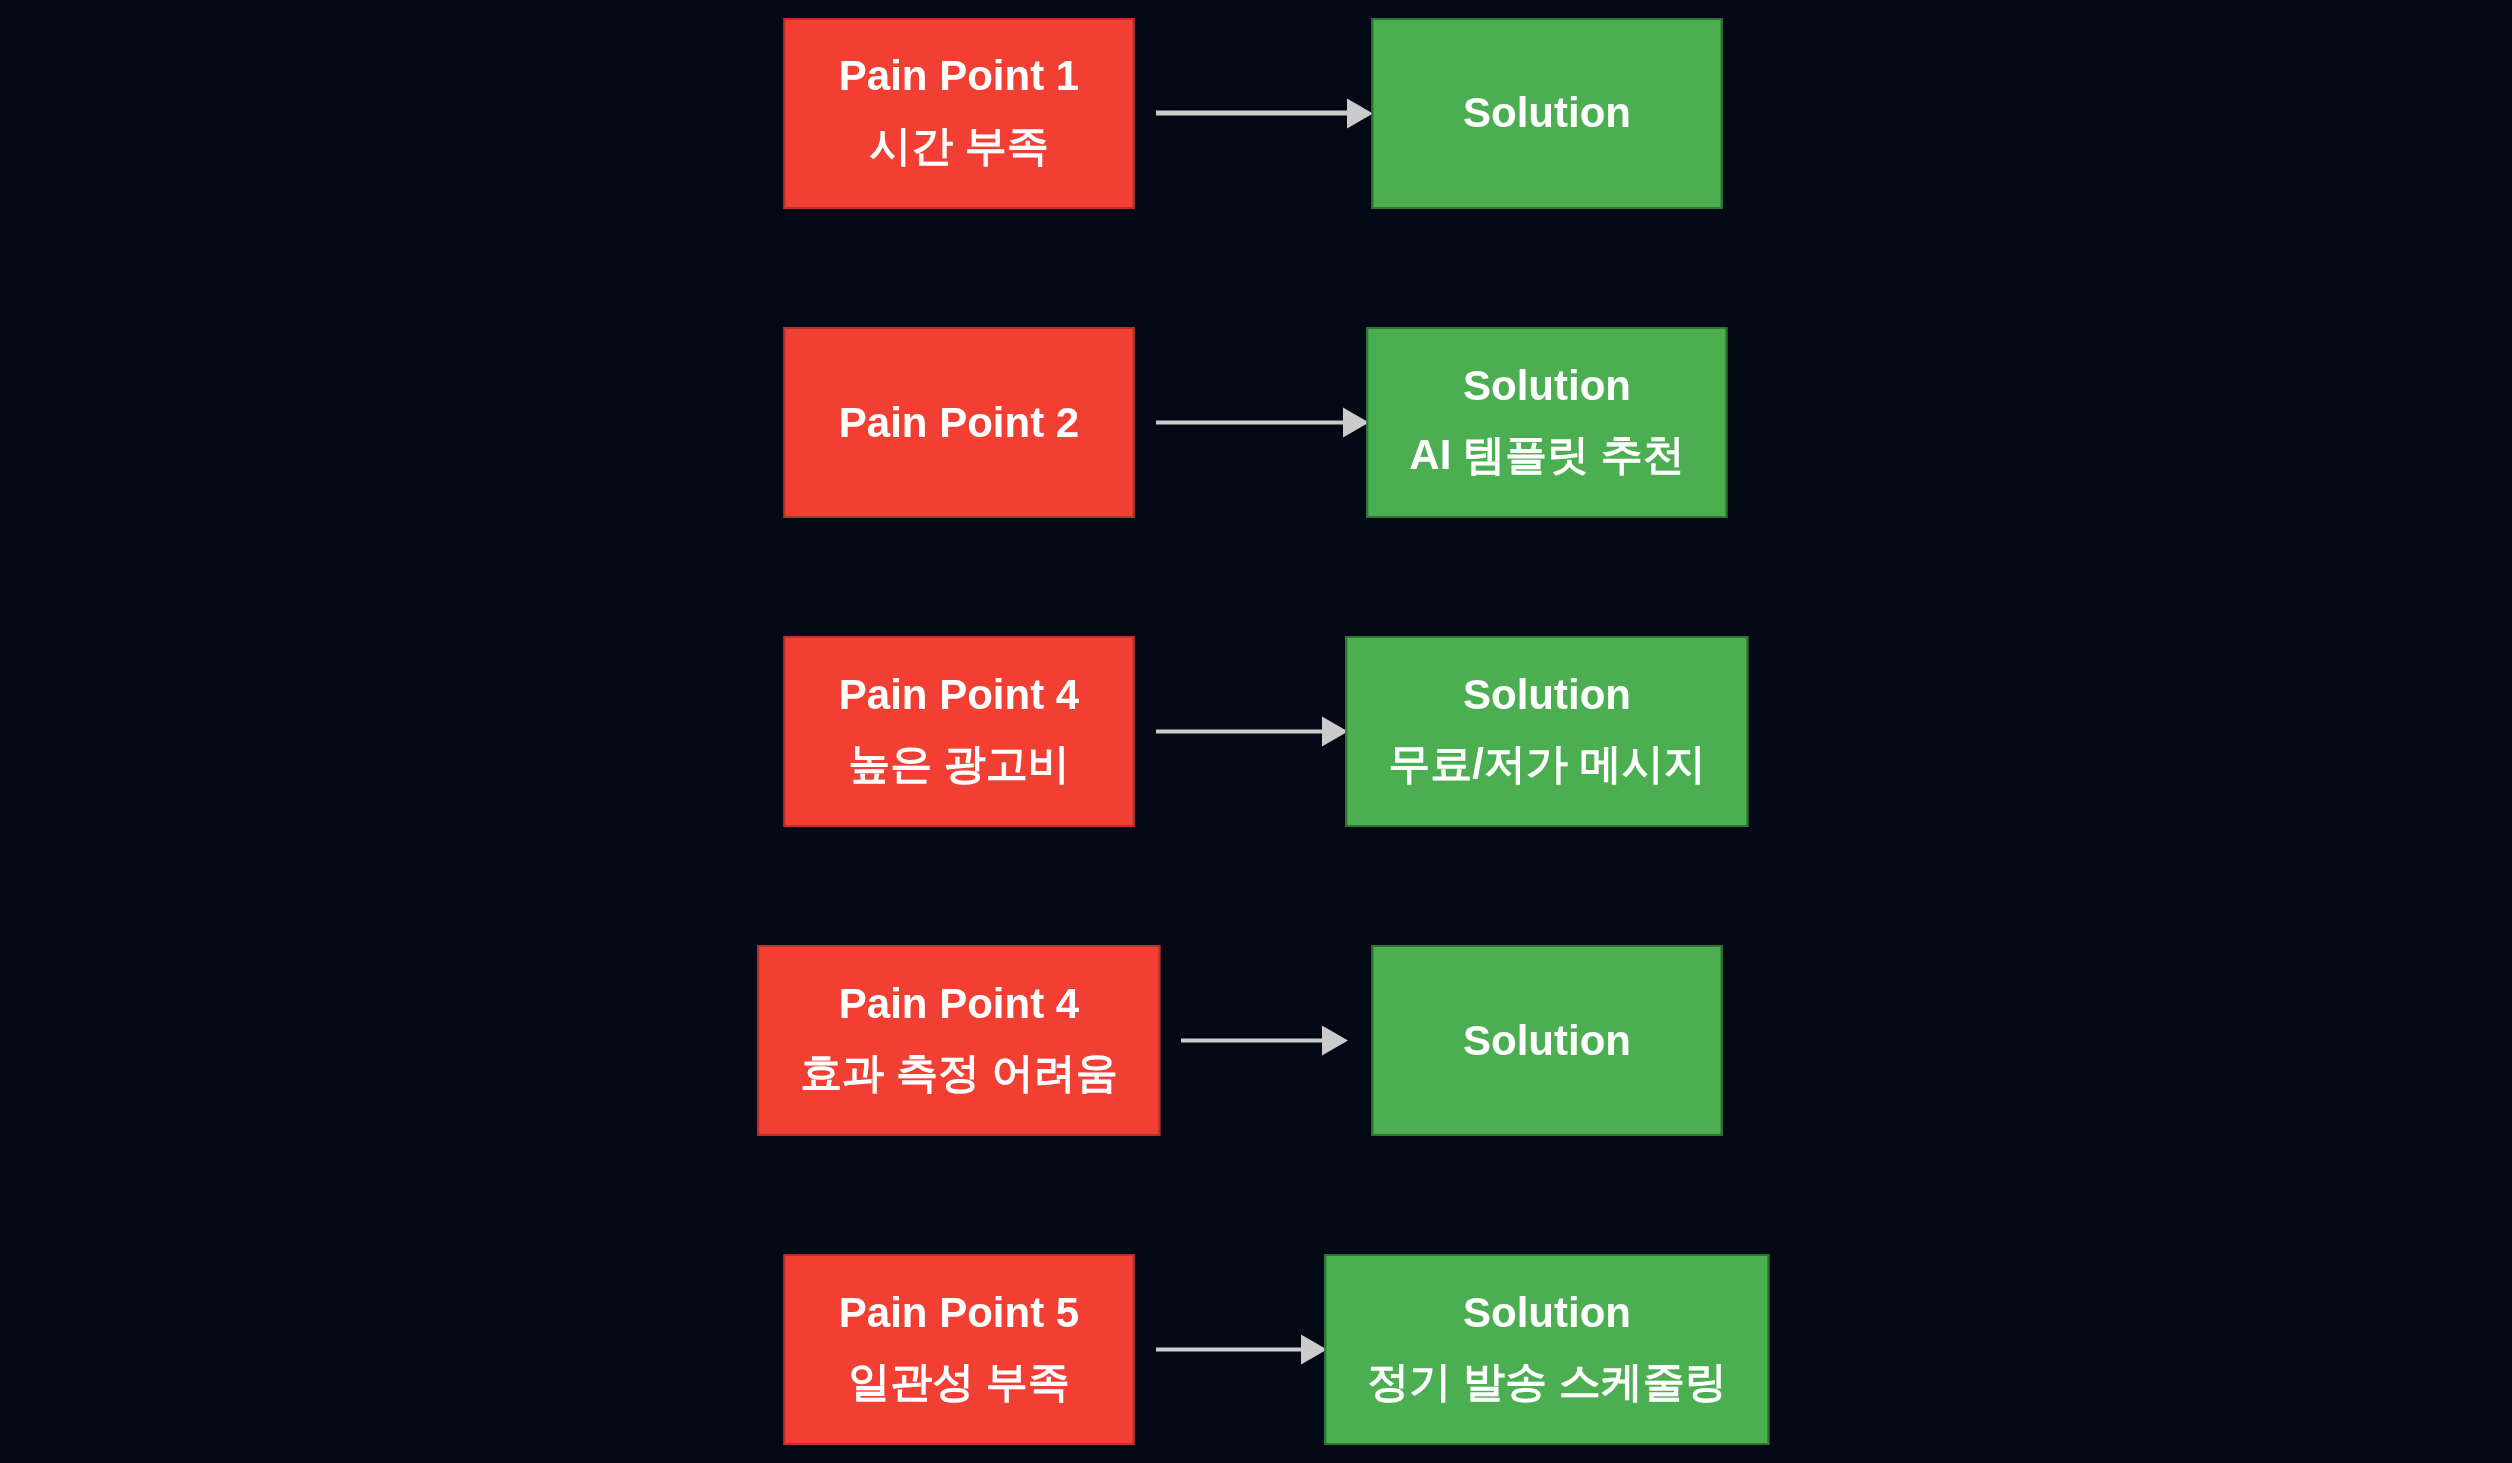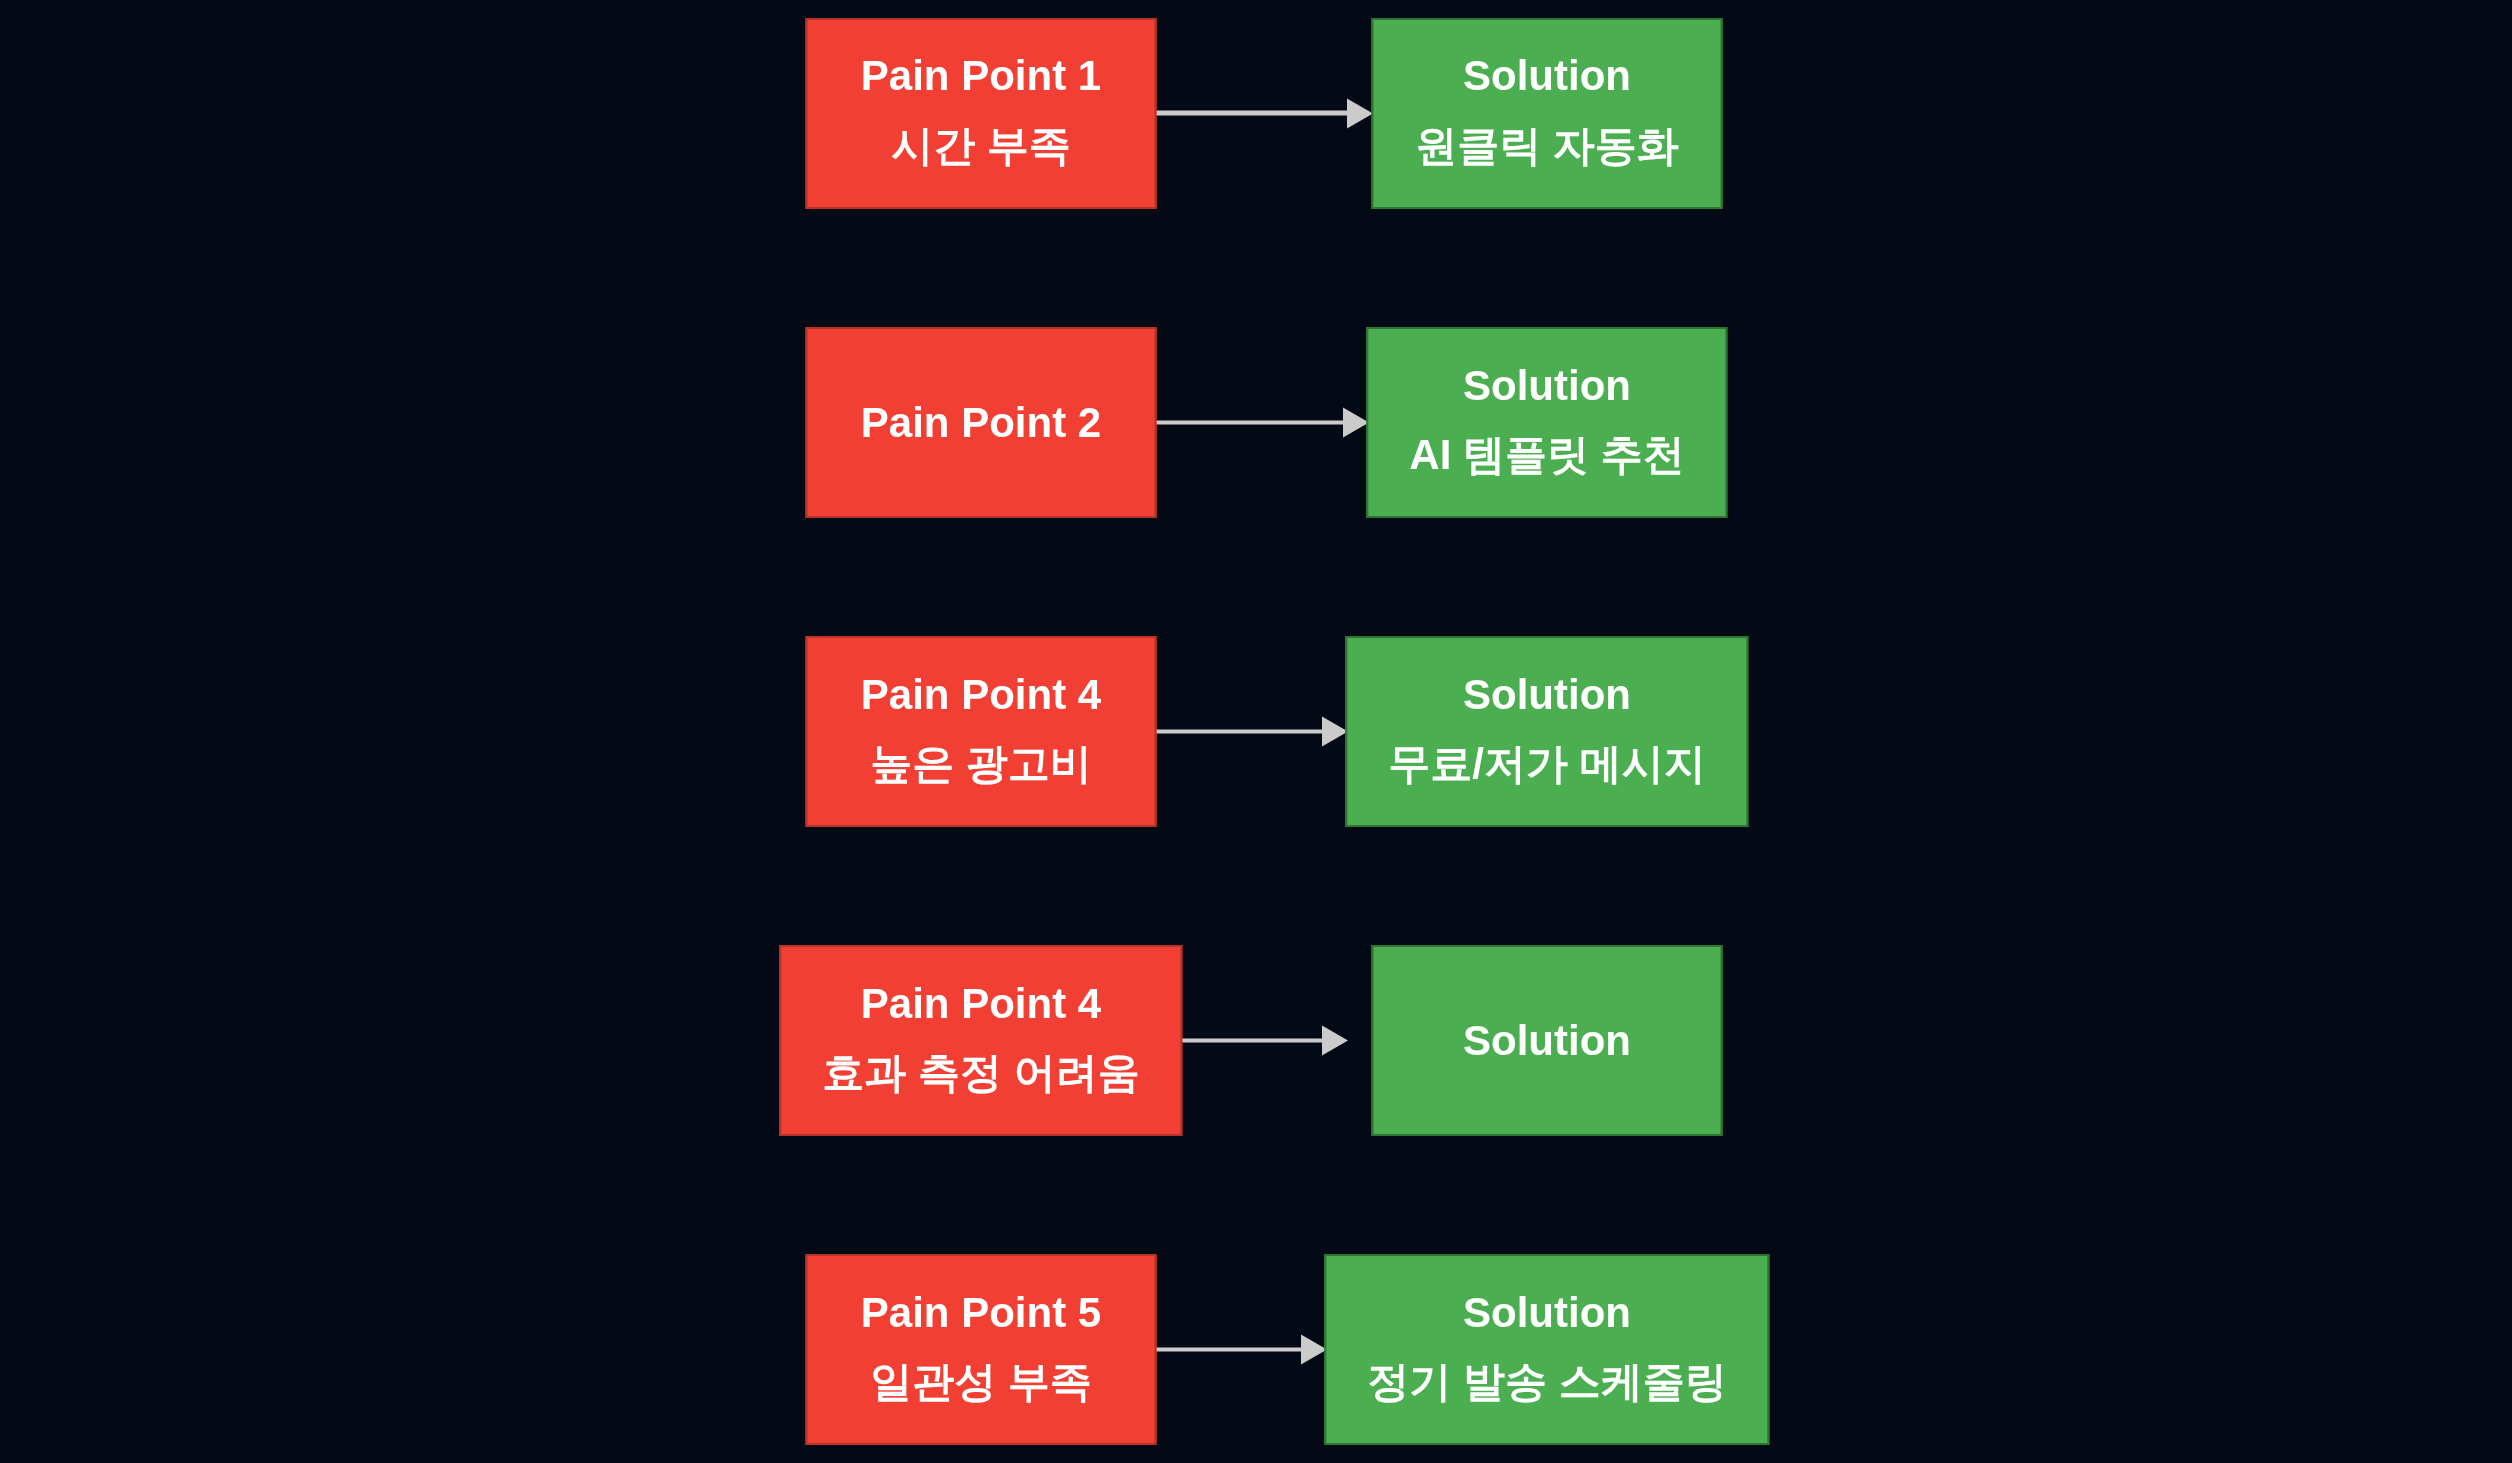--- a/index.html
+++ b/index.html
@@ -35,21 +35,21 @@
     padding: 0 41px;
     min-width: 351px;
     color: var(--text, #ffffff);
     font-size: 42px;
     font-weight: 700;
     white-space: nowrap;
     text-align: center;
     z-index: 2;
   }
   .pain {
-    left: 981px;
+    left: 959px;
     transform: translateX(-50%);
     background: var(--pain, #f23f33);
     border: 2.8px solid var(--pain-border, #b53429);
   }
   .sol {
     left: 1547px;
     transform: translateX(-50%);
     background: var(--sol, #4bae50);
     border: 2.8px solid var(--sol-border, #2f7433);
     text-align: right;
@@ -84,21 +84,20 @@
     <div class="node pain">
       <div>Pain Point 1</div>
       <div>시간 부족</div>
     </div>
     <div class="connector" style="left: 1156px; width: 217px;">
       <div class="shaft"></div>
       <div class="head"></div>
     </div>
     <div class="node sol">
       <div>Solution</div>
-      <div>원클릭 자동화</div>
     </div>
   </div>
 
   <div class="row">
     <div class="node pain">
       <div>Pain Point 2</div>
     </div>
     <div class="connector" style="left: 1156px; width: 213px;">
       <div class="shaft"></div>
       <div class="head"></div>

